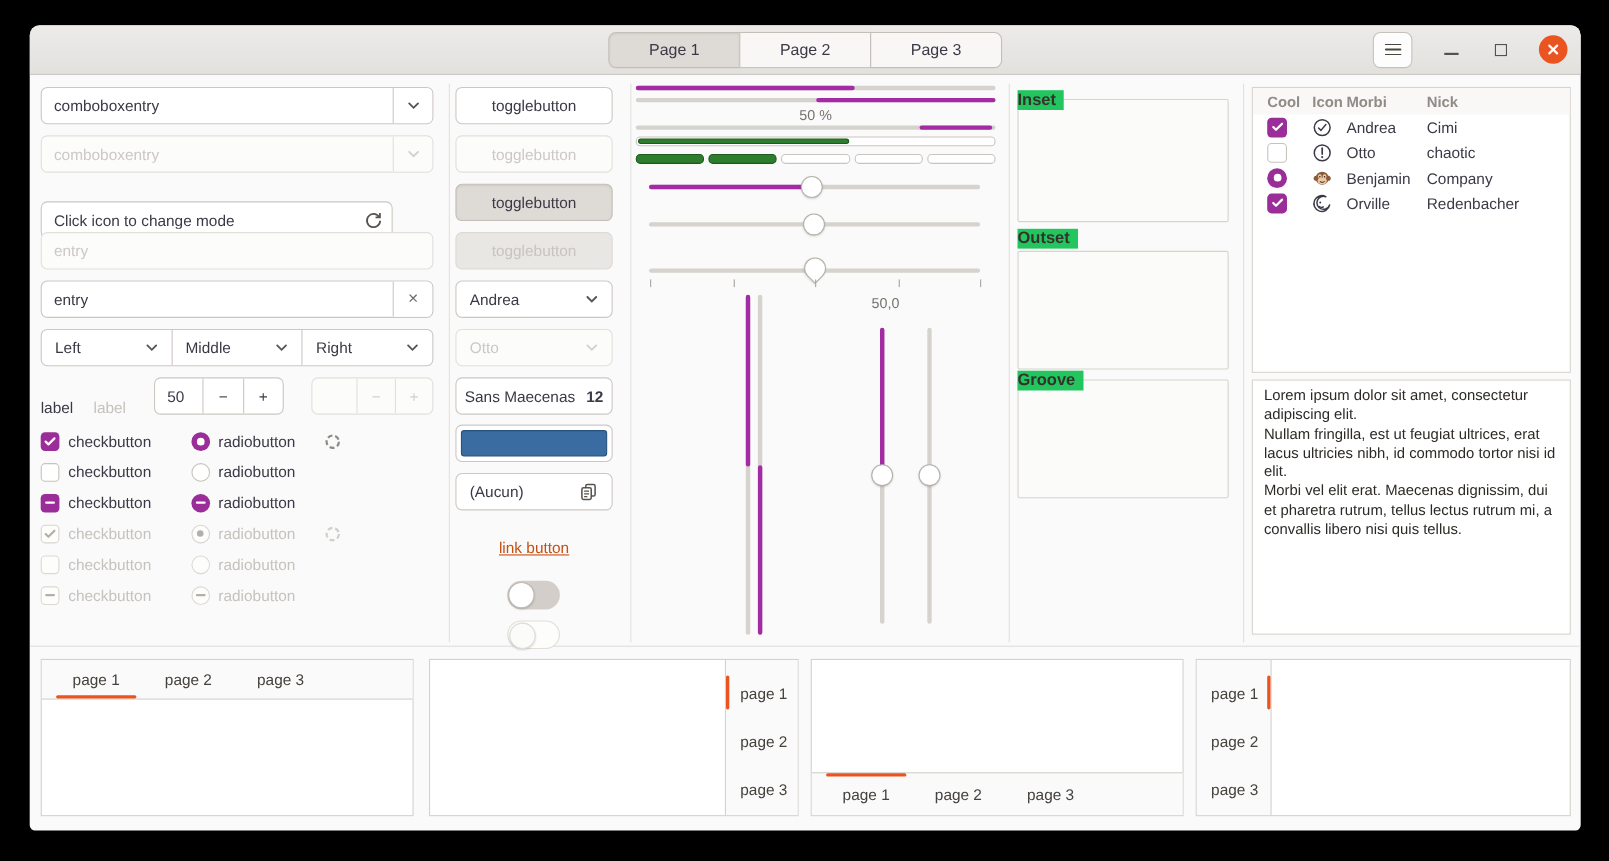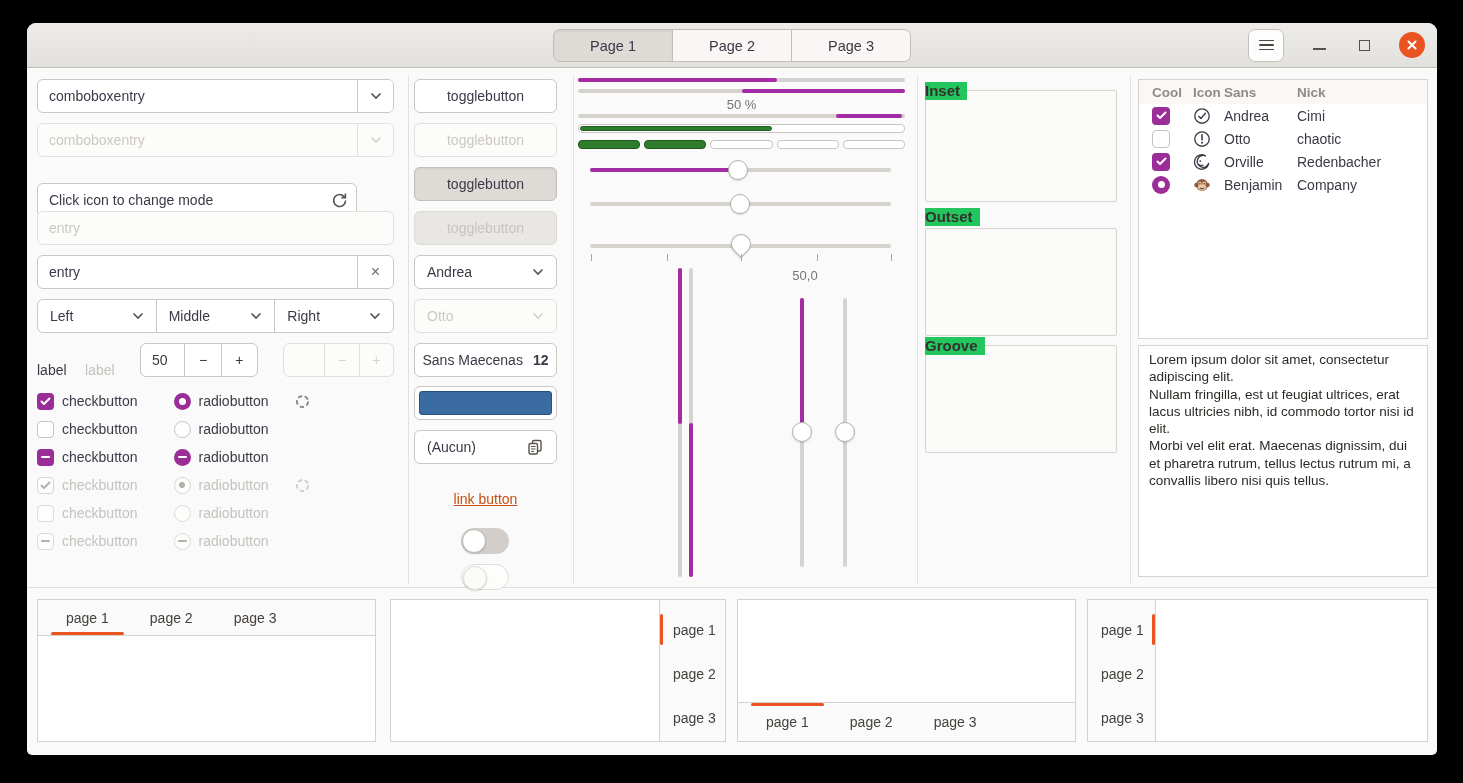--- a/index.html
+++ b/index.html
@@ -428,21 +428,21 @@
         <div class="fbox"></div>
       </div>
     </div>
 
     <div class="col" style="left:1111px;top:0;width:290px;height:516px">
 
       <div class="panel" style="top:11px;height:260px">
         <div class="thead">
           <span class="c-cool">Cool</span>
           <span class="c-icon">Icon</span>
-          <span class="c-name">Sans</span>
+          <span class="c-name">Morbi</span>
           <span class="c-nick">Nick</span>
         </div>
 
         <div class="trow">
           <span class="c-cool">
                 <span class="tcheck on">
                   <svg width="11" height="9">
                     <path d="M1.5 4.5 L4 7 L9.5 1.5" stroke="#fff" stroke-width="2" fill="none" stroke-linecap="round" stroke-linejoin="round"></path>
                   </svg>
                 </span>
@@ -463,39 +463,20 @@
               </span>
           <span class="c-icon">
                 <svg width="18" height="18" viewBox="0 0 20 20">
                   <circle cx="10" cy="10" r="8" fill="none" stroke="#3d3846" stroke-width="1.5"></circle>
                   <path d="M10 5.2 L10 11.2" stroke="#3d3846" stroke-width="1.7" stroke-linecap="round"></path>
                   <circle cx="10" cy="14.2" r="1.1" fill="#3d3846"></circle>
                 </svg>
               </span>
           <span class="c-name">Otto</span>
           <span class="c-nick">chaotic</span>
-        </div>
-
-        <div class="trow">
-          <span class="c-cool">
-                <span class="tcheck on">
-                  <svg width="11" height="9">
-                    <path d="M1.5 4.5 L4 7 L9.5 1.5" stroke="#fff" stroke-width="2" fill="none" stroke-linecap="round" stroke-linejoin="round"></path>
-                  </svg>
-                </span>
-              </span>
-          <span class="c-icon">
-                <svg width="18" height="18" viewBox="0 0 20 20">
-                  <path d="M13.8 3.2 A8 8 0 1 0 17.5 11.5 A6.6 6.6 0 1 1 13.8 3.2 Z" fill="none" stroke="#3d3846" stroke-width="1.5" stroke-linejoin="round"></path>
-                  <circle cx="8" cy="9" r="1" fill="#3d3846"></circle>
-                  <path d="M7 13 q2 1.6 4.2 .4" fill="none" stroke="#3d3846" stroke-width="1.3" stroke-linecap="round"></path>
-                </svg>
-              </span>
-          <span class="c-name">Orville</span>
-          <span class="c-nick">Redenbacher</span>
         </div>
 
         <div class="trow">
           <span class="c-cool">
                 <span class="trad on">
                   <span class="raddot"></span>
                 </span>
               </span>
           <span class="c-icon">
                 <svg width="18" height="18" viewBox="0 0 20 20">
@@ -506,20 +487,39 @@
                   <ellipse cx="7.6" cy="8.2" rx="1.9" ry="2.1" fill="#ecc9a0"></ellipse>
                   <ellipse cx="12.4" cy="8.2" rx="1.9" ry="2.1" fill="#ecc9a0"></ellipse>
                   <circle cx="7.6" cy="8.6" r=".8" fill="#2c2620"></circle>
                   <circle cx="12.4" cy="8.6" r=".8" fill="#2c2620"></circle>
                   <path d="M7.6 13.4 q2.4 1.8 4.8 0" fill="none" stroke="#2c2620" stroke-width="1"></path>
                 </svg>
               </span>
           <span class="c-name">Benjamin</span>
           <span class="c-nick">Company</span>
         </div>
+
+        <div class="trow">
+          <span class="c-cool">
+                <span class="tcheck on">
+                  <svg width="11" height="9">
+                    <path d="M1.5 4.5 L4 7 L9.5 1.5" stroke="#fff" stroke-width="2" fill="none" stroke-linecap="round" stroke-linejoin="round"></path>
+                  </svg>
+                </span>
+              </span>
+          <span class="c-icon">
+                <svg width="18" height="18" viewBox="0 0 20 20">
+                  <path d="M13.8 3.2 A8 8 0 1 0 17.5 11.5 A6.6 6.6 0 1 1 13.8 3.2 Z" fill="none" stroke="#3d3846" stroke-width="1.5" stroke-linejoin="round"></path>
+                  <circle cx="8" cy="9" r="1" fill="#3d3846"></circle>
+                  <path d="M7 13 q2 1.6 4.2 .4" fill="none" stroke="#3d3846" stroke-width="1.3" stroke-linecap="round"></path>
+                </svg>
+              </span>
+          <span class="c-name">Orville</span>
+          <span class="c-nick">Redenbacher</span>
+        </div>
       </div>
 
       <div class="panel" style="top:277px;height:232px">
         <div class="textview">
           <div>Lorem ipsum dolor sit amet, consectetur adipiscing elit.</div>
           <div>Nullam fringilla, est ut feugiat ultrices, erat lacus ultricies nibh, id commodo tortor nisi id elit.</div>
           <div>Morbi vel elit erat. Maecenas dignissim, dui et pharetra rutrum, tellus lectus rutrum mi, a convallis libero nisi quis tellus.</div>
         </div>
       </div>
     </div>

